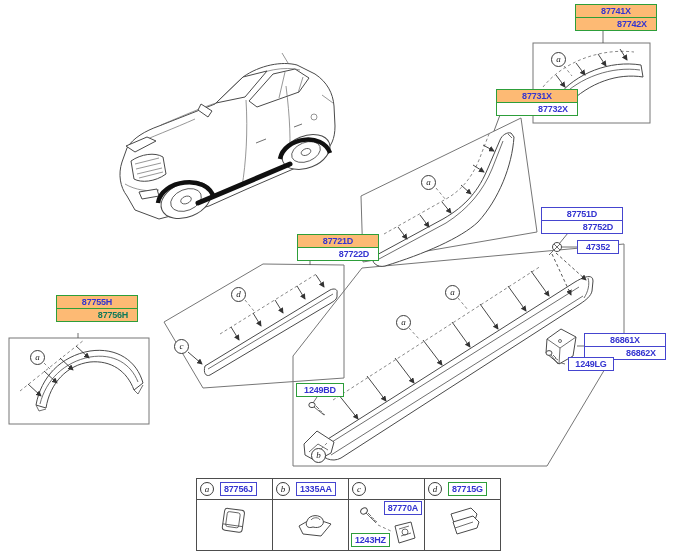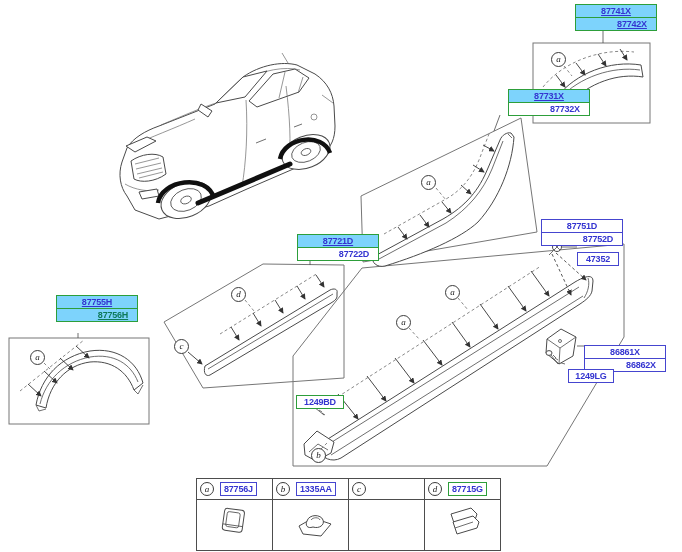--- a/index.html
+++ b/index.html
@@ -17,22 +17,22 @@
   .arrd{fill:none;stroke:#444;stroke-width:.9;stroke-dasharray:3 2.5;marker-end:url(#ah);}
   .blk{stroke:#101010;fill:none;}
 
   
   .plbl{position:absolute;z-index:5;display:flex;flex-direction:column;}
   .prow{font:bold 9px/12px "Liberation Sans",sans-serif;text-align:center;
         padding:0 2px;min-width:44px;letter-spacing:-.2px;}
   .gb{border:1px solid #2d9e3a;}
   .bb{border:1px solid #4545cf;}
   .stack2 .prow + .prow{margin-top:-1px;padding-left:34px;}
-  .gfill{background:#7dd3fc;text-decoration:underline;}
-  .wfill{background:#ffffff;margin-top:12px;}
+  .gfill{background:#fdba74;}
+  .wfill{background:#ffffff;}
   .btxt{color:#3434d0;}
   .gtxt{color:#0f7a5a;}
 
   
   .marker{position:absolute;z-index:4;width:13px;height:13px;border:1px solid #3c3c3c;
           border-radius:50%;background:#fff;text-align:center;
           font:italic 9px/13px "Liberation Serif",serif;color:#222;}
 
   
   .ptable{position:absolute;left:196px;top:478px;width:303px;height:71px;z-index:6;
@@ -208,21 +208,21 @@
     <ellipse class="part" cx="312" cy="405" rx="3.2" ry="2.6"></ellipse>
     <path class="ln" d="M314,407 L324,415 M316,406 L319,409 M319,410 L322,412 M322,413 L325,415"></path>
   </g>
 </svg>
 
 <div class="plbl stack2" style="left:575px;top:4px">
   <div class="prow gb gfill btxt">87741X</div>
   <div class="prow gb gfill btxt">87742X</div>
 </div>
 
-<div class="plbl stack2" style="left:508px;top:89px">
+<div class="plbl stack2" style="left:496px;top:89px">
   <div class="prow gb gfill btxt">87731X</div>
   <div class="prow gb wfill btxt">87732X</div>
 </div>
 
 <div class="plbl stack2" style="left:297px;top:234px">
   <div class="prow gb gfill btxt">87721D</div>
   <div class="prow gb wfill btxt">87722D</div>
 </div>
 
 <div class="plbl stack2" style="left:56px;top:295px">
@@ -292,20 +292,32 @@
           <path class="ln" d="M20,8 C22,5 28,5 29,8"></path>
         </g>
       </svg>
     </div>
   </div>
 
   <div class="pcol">
     <div class="phead">
       <span class="marker mk-in">c</span>
     </div>
+    <div class="pbody">
+      <svg width="75" height="50">
+        <ellipse class="part" cx="15" cy="11" rx="3.5" ry="2.8" transform="rotate(-35 15 11)"></ellipse>
+        <path class="ln" d="M17,13 L27,23 M19,13 L22,16 M22,17 L25,19 M25,20 L28,22"></path>
+        <path class="dash" d="M29,25 L44,32"></path>
+        <path class="part" d="M46,26 L62,22 L66,38 L50,43 Z"></path>
+        <path class="ln" d="M50,29 L60,26 M52,36 L62,33"></path>
+        <circle class="ln" cx="56" cy="32" r="3"></circle>
+      </svg>
+      <span class="clbl tlbl bb btxt" style="right:2px;top:1px">87770A</span>
+      <span class="clbl tlbl gb btxt" style="left:2px;bottom:3px">1243HZ</span>
+    </div>
   </div>
 
   <div class="pcol">
     <div class="phead">
       <span class="marker mk-in">d</span>
       <span class="tlbl gb btxt">87715G</span>
     </div>
     <div class="pbody">
       <svg width="75" height="50">
         <g transform="translate(22,6)">

